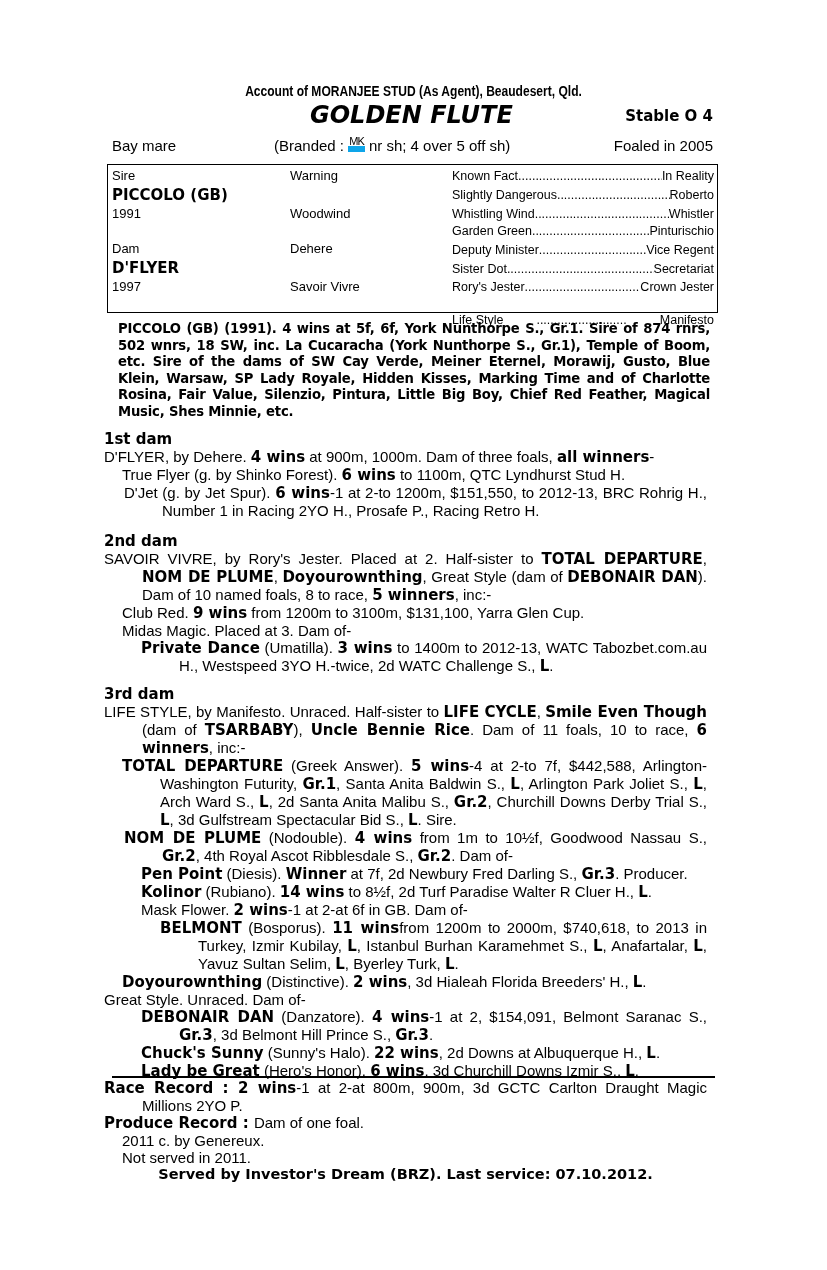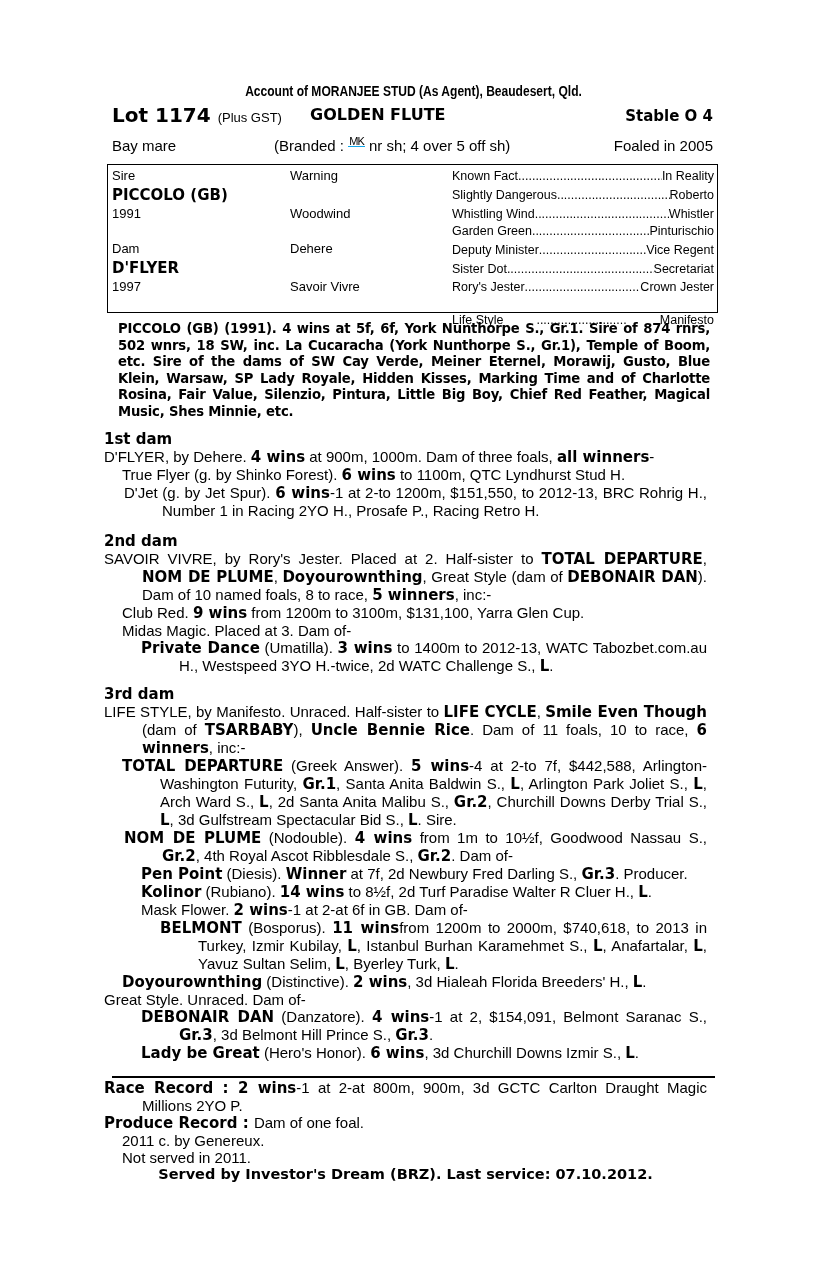--- a/index.html
+++ b/index.html
@@ -2,26 +2,26 @@
 <html><head>
 <meta charset="utf-8">
 <style>
   html, body { margin: 0; padding: 0; background: #ffffff; }
   body { width: 827px; height: 1270px; position: relative; color: #000; font-family: "Liberation Sans", sans-serif; }
   .page { position: absolute; left: 112px; top: 82px; width: 603px; }
   .vendor { text-align: center; font-weight: bold; font-size: 14px; transform: scaleX(0.86); transform-origin: center; letter-spacing: 0; margin-left: 0; height: 18px; line-height: 18px; }
   .lotline { position: relative; height: 26px; margin-top: 2px; }
   .lot { position: absolute; left: 0; top: 0; font-family: "DejaVu Sans", sans-serif; font-weight: bold; font-size: 20px; line-height: 26px; }
   .plusgst { font-family: "Liberation Sans", sans-serif; font-weight: normal; font-size: 13px; }
-  .horse { position: absolute; left: 198px; top: 0; font-family: "DejaVu Sans", sans-serif; font-weight: bold; font-size: 16px; line-height: 26px; }
+  .horse { position: absolute; left: 198px; top: 0; font-family: "DejaVu Sans", sans-serif; font-weight: bold; font-size: 24px; line-height: 26px; font-style: italic; }
   .stable { position: absolute; right: 2px; top: 3px; font-family: "DejaVu Sans", sans-serif; font-weight: bold; font-size: 15px; line-height: 22px; }
   .infoline { position: relative; height: 22px; margin-top: 7px; font-size: 15px; line-height: 22px; }
   .sex { position: absolute; left: 0; }
   .brand { position: absolute; left: 162px; }
-  .brand-mark { display: inline-block; font-size: 11px; letter-spacing: -1px; border-bottom: 1px solid #0ea5e9; line-height: 10px; vertical-align: 6px; padding: 0 1px; }
+  .brand-mark { display: inline-block; font-size: 11px; letter-spacing: -1px; border-bottom: 6px solid #0ea5e9; line-height: 10px; vertical-align: 6px; padding: 0 1px; }
   .foaled { position: absolute; right: 2px; }
   .ped { position: absolute; left: 107px; top: 164px; width: 611px; height: 149px; border: 1.5px solid #000; box-sizing: border-box; font-size: 13px; }
   .ped .cell { position: absolute; line-height: 18px; white-space: nowrap; }
   .ped .big { font-family: "DejaVu Sans", sans-serif; font-weight: bold; font-size: 15px; }
   .g3 { position: absolute; left: 344px; width: 262px; display: flex; font-size: 12.5px; line-height: 18px; }
   .g3 .n { white-space: nowrap; }
   .g3 .dots { flex: 1; overflow: hidden; white-space: nowrap; letter-spacing: 0px; }
   .g3 .dots::after { content: "................................................................................................"; }
   .g3 .p { white-space: nowrap; }
   .sirebio { position: absolute; left: 118px; top: 321px; width: 592px; font-family: "DejaVu Sans", sans-serif; font-weight: bold; font-size: 13.2px; line-height: 16.6px; text-align: justify; letter-spacing: -0.2px; }
@@ -34,21 +34,20 @@
   .hang1 { padding-left: 38px; text-indent: -38px; }
   .rule { position: absolute; left: 112px; top: 1076px; width: 603px; height: 1.5px; background: #000; }
   .center { text-align: center; }
 </style>
 </head>
 <body>
 
 <div class="page">
   <div class="vendor">Account of MORANJEE STUD (As Agent), Beaudesert, Qld.</div>
   <div class="lotline">
-    <span class="lot"><span>Lot 1174</span> <span class="plusgst">(Plus GST)</span></span>
     <span class="horse">GOLDEN FLUTE</span>
     <span class="stable">Stable O 4</span>
   </div>
   <div class="infoline">
     <span class="sex">Bay mare</span>
     <span class="brand">
       <span>(Branded :</span>
       <span class="brand-mark">MK</span>
       <span>nr sh; 4 over 5 off sh)</span>
     </span>
@@ -136,20 +135,21 @@
   <div id="td-progeny">
       <div class="para" style="margin-left: 18px; padding-left: 38px; text-indent: -38px;"><span class="b">TOTAL DEPARTURE</span><span> (Greek Answer). </span><span class="b">5 wins</span><span>-4 at 2-to 7f, $442,588, Arlington-Washington Futurity, </span><span class="b">Gr.1</span><span>, Santa Anita Baldwin S., </span><span class="b">L</span><span>, Arlington Park Joliet S., </span><span class="b">L</span><span>, Arch Ward S., </span><span class="b">L</span><span>, 2d Santa Anita Malibu S., </span><span class="b">Gr.2</span><span>, Churchill Downs Derby Trial S., </span><span class="b">L</span><span>, 3d Gulfstream Spectacular Bid S., </span><span class="b">L</span><span>. Sire.</span></div>
       <div class="para" style="margin-left: 20px; padding-left: 38px; text-indent: -38px;"><span class="b">NOM DE PLUME</span><span> (Nodouble). </span><span class="b">4 wins</span><span> from 1m to 10½f, Goodwood Nassau S., </span><span class="b">Gr.2</span><span>, 4th Royal Ascot Ribblesdale S., </span><span class="b">Gr.2</span><span>. Dam of-</span></div>
       <div class="para" style="margin-left: 37px; padding-left: 38px; text-indent: -38px;"><span class="b">Pen Point</span><span> (Diesis). </span><span class="b">Winner</span><span> at 7f, 2d Newbury Fred Darling S., </span><span class="b">Gr.3</span><span>. Producer.</span></div>
       <div class="para" style="margin-left: 37px; padding-left: 38px; text-indent: -38px;"><span class="b">Kolinor</span><span> (Rubiano). </span><span class="b">14 wins</span><span> to 8½f, 2d Turf Paradise Walter R Cluer H., </span><span class="b">L</span><span>.</span></div>
       <div class="para" style="margin-left: 37px; padding-left: 38px; text-indent: -38px;"><span>Mask Flower. </span><span class="b">2 wins</span><span>-1 at 2-at 6f in GB. Dam of-</span></div>
       <div class="para" style="margin-left: 56px; padding-left: 38px; text-indent: -38px;"><span class="b">BELMONT</span><span> (Bosporus). </span><span class="b">11 wins</span><span>from 1200m to 2000m, $740,618, to 2013 in Turkey, Izmir Kubilay, </span><span class="b">L</span><span>, Istanbul Burhan Karamehmet S., </span><span class="b">L</span><span>, Anafartalar, </span><span class="b">L</span><span>, Yavuz Sultan Selim, </span><span class="b">L</span><span>, Byerley Turk, </span><span class="b">L</span><span>.</span></div>
       <div class="para" style="margin-left: 18px; padding-left: 38px; text-indent: -38px;"><span class="b">Doyourownthing</span><span> (Distinctive). </span><span class="b">2 wins</span><span>, 3d Hialeah Florida Breeders' H., </span><span class="b">L</span><span>.</span></div>
       <div class="para" style="margin-left: 0px; padding-left: 38px; text-indent: -38px;"><span>Great Style. Unraced. Dam of-</span></div>
       <div class="para" style="margin-left: 37px; padding-left: 38px; text-indent: -38px;"><span class="b">DEBONAIR DAN</span><span> (Danzatore). </span><span class="b">4 wins</span><span>-1 at 2, $154,091, Belmont Saranac S., </span><span class="b">Gr.3</span><span>, 3d Belmont Hill Prince S., </span><span class="b">Gr.3</span><span>.</span></div>
+      <div class="para" style="margin-left: 37px; padding-left: 38px; text-indent: -38px;"><span class="b">Chuck's Sunny</span><span> (Sunny's Halo). </span><span class="b">22 wins</span><span>, 2d Downs at Albuquerque H., </span><span class="b">L</span><span>.</span></div>
       <div class="para" style="margin-left: 37px; padding-left: 38px; text-indent: -38px;"><span class="b">Lady be Great</span><span> (Hero's Honor). </span><span class="b">6 wins</span><span>, 3d Churchill Downs Izmir S., </span><span class="b">L</span><span>.</span></div>
     </div>
 </div>
 
 <div class="rule"></div>
 
 <div class="section" style="top:1079px;">
   <div class="para hang1"><span class="b">Race Record : </span><span class="b">2 wins</span><span>-1 at 2-at 800m, 900m, 3d GCTC Carlton Draught Magic Millions 2YO P.</span></div>
   <div><span class="b">Produce Record : </span><span>Dam of one foal.</span></div>
   <div class="ind1">2011 c. by Genereux.</div>

